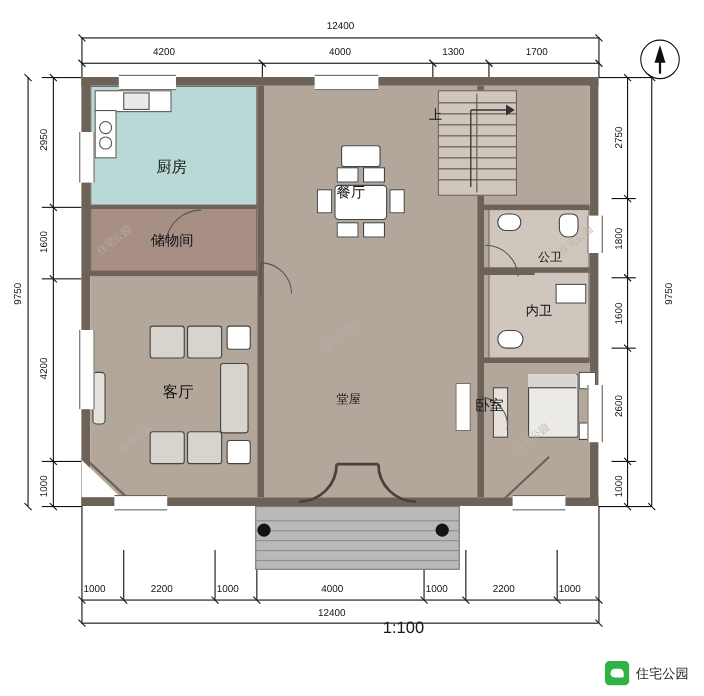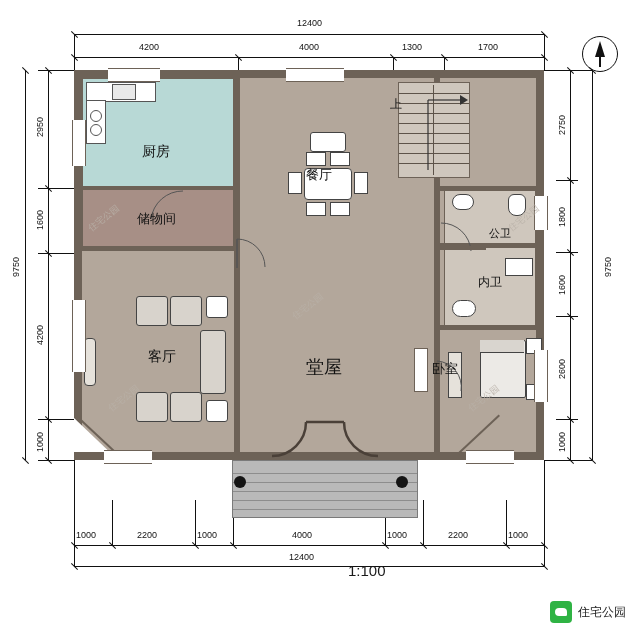--- a/index.html
+++ b/index.html
@@ -270,21 +270,21 @@
     <div style="position:absolute;left:0;top:39px;width:100%;height:1px;background:#8d8d8d;"></div>
     <div style="position:absolute;left:0;top:48px;width:100%;height:1px;background:#8d8d8d;"></div>
   </div>
   <div style="position:absolute;left:234px;top:476px;width:12px;height:12px;border-radius:50%;background:#141414;"></div>
   <div style="position:absolute;left:396px;top:476px;width:12px;height:12px;border-radius:50%;background:#141414;"></div>
 
   <div class="lbl" style="left:142px;top:143px;font-size:14px;">厨房</div>
   <div class="lbl" style="left:137px;top:210px;font-size:13px;">储物间</div>
   <div class="lbl" style="left:148px;top:348px;font-size:14px;">客厅</div>
   <div class="lbl" style="left:306px;top:166px;font-size:13px;">餐厅</div>
-  <div class="lbl" style="left:306px;top:355px;font-size:18px;">堂屋</div>
+  <div class="lbl" style="left:306px;top:355px;font-size:11px;">堂屋</div>
   <div class="lbl sm" style="left:489px;top:226px;font-size:11px;">公卫</div>
   <div class="lbl sm" style="left:478px;top:274px;font-size:12px;">内卫</div>
   <div class="lbl" style="left:432px;top:360px;font-size:13px;">卧室</div>
 
   <div class="wm" style="left:86px;top:212px;">住宅公园</div>
   <div class="wm" style="left:106px;top:392px;">住宅公园</div>
   <div class="wm" style="left:290px;top:300px;">住宅公园</div>
   <div class="wm" style="left:466px;top:392px;">住宅公园</div>
   <div class="wm" style="left:506px;top:212px;">住宅公园</div>
 

